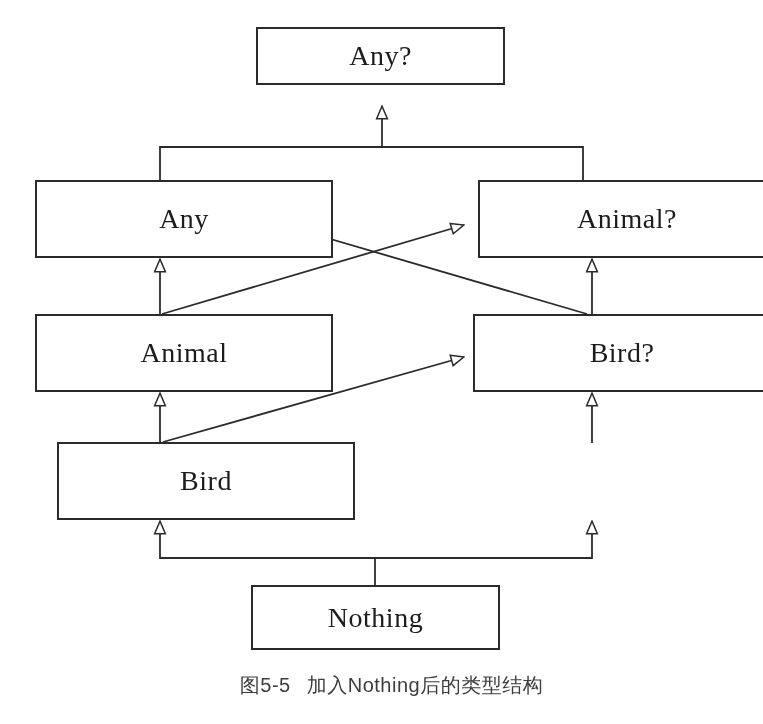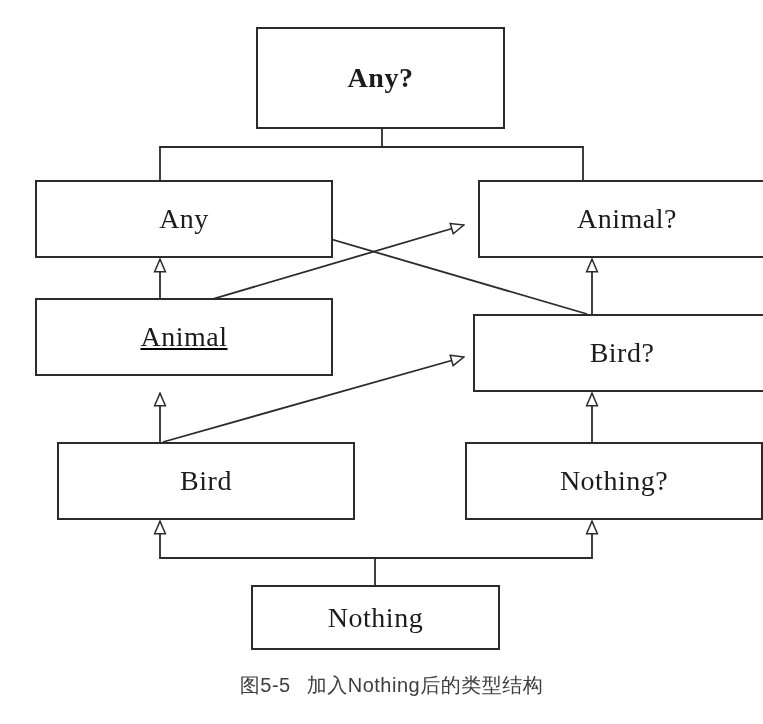--- a/index.html
+++ b/index.html
@@ -27,24 +27,24 @@
     align-items: center;
     justify-content: center;
   }
   .node span {
     font-size: 28px;
     color: #1c1c1c;
     letter-spacing: 0.5px;
     line-height: 1;
   }
   
-  .pos-anyq     { left: 256px; top: 27px;  width: 249px; height: 102px; font-weight: bold; }
+  .pos-anyq     { left: 256px; top: 27px;  width: 249px; height: 58px; }
   .pos-any      { left: 35px;  top: 180px; }
   .pos-animalq  { left: 478px; top: 180px; }
-  .pos-animal   { left: 35px;  top: 298px; text-decoration: underline; }
+  .pos-animal   { left: 35px;  top: 314px; }
   .pos-birdq    { left: 473px; top: 314px; }
   .pos-bird     { left: 35px;  top: 442px; margin-left: 22px; }
   .pos-nothingq { left: 465px; top: 442px; }
   .pos-nothing  { left: 251px; top: 585px; width: 249px; height: 65px; }
   #caption {
     position: absolute;
     left: 0; top: 672px;
     width: 100%;
     text-align: center;
     transform: translateX(10px);
@@ -117,23 +117,20 @@
   </div>
   <div class="node pos-animal">
     <span>Animal</span>
   </div>
   <div class="node pos-birdq">
     <span>Bird?</span>
   </div>
   <div class="node pos-bird">
     <span>Bird</span>
   </div>
-  <div class="node pos-nothingq">
-    <span>Nothing?</span>
-  </div>
   <div class="node pos-nothing">
     <span>Nothing</span>
   </div>
 
   <div id="caption">
     <span class="cap-label">图5-5</span><span>加入Nothing后的类型结构</span>
   </div>
 
 </div>
 

